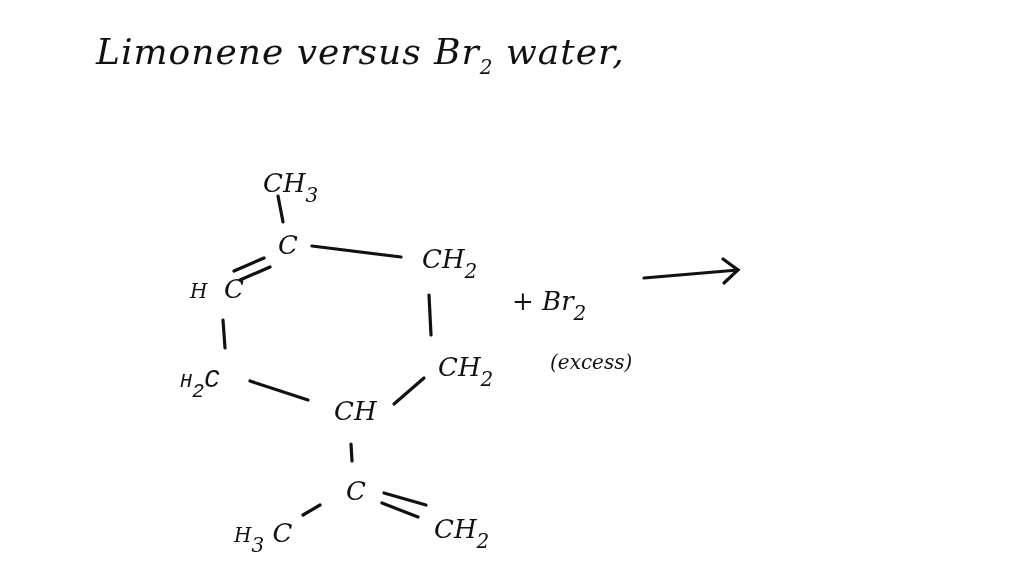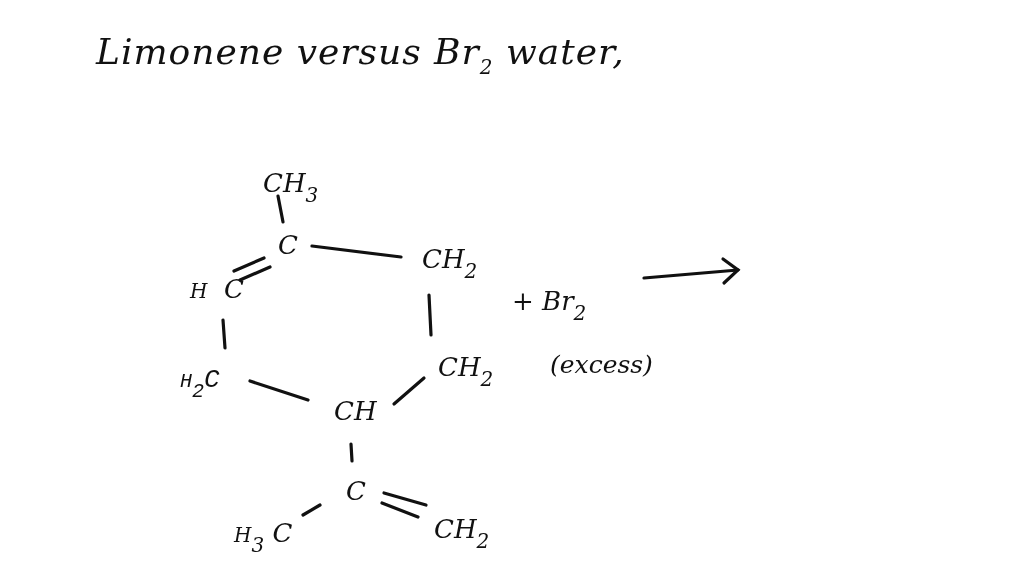--- a/index.html
+++ b/index.html
@@ -92,15 +92,15 @@
   </div>
 
   <div class="hw lbl" style="left:418px; top:516px;">
     <span>CH</span><span class="sub">2</span>
   </div>
 
   <div class="hw lbl" style="left:496px; top:288px;">
     <span>+</span>&nbsp;<span>Br</span><span class="sub">2</span>
   </div>
 
-  <div class="hw lbl" style="left:534px; top:352px; font-size:25px;">(excess)</div>
+  <div class="hw lbl" style="left:534px; top:352px; font-size:20px;">(excess)</div>
 
 </div>
 
 </body></html>

